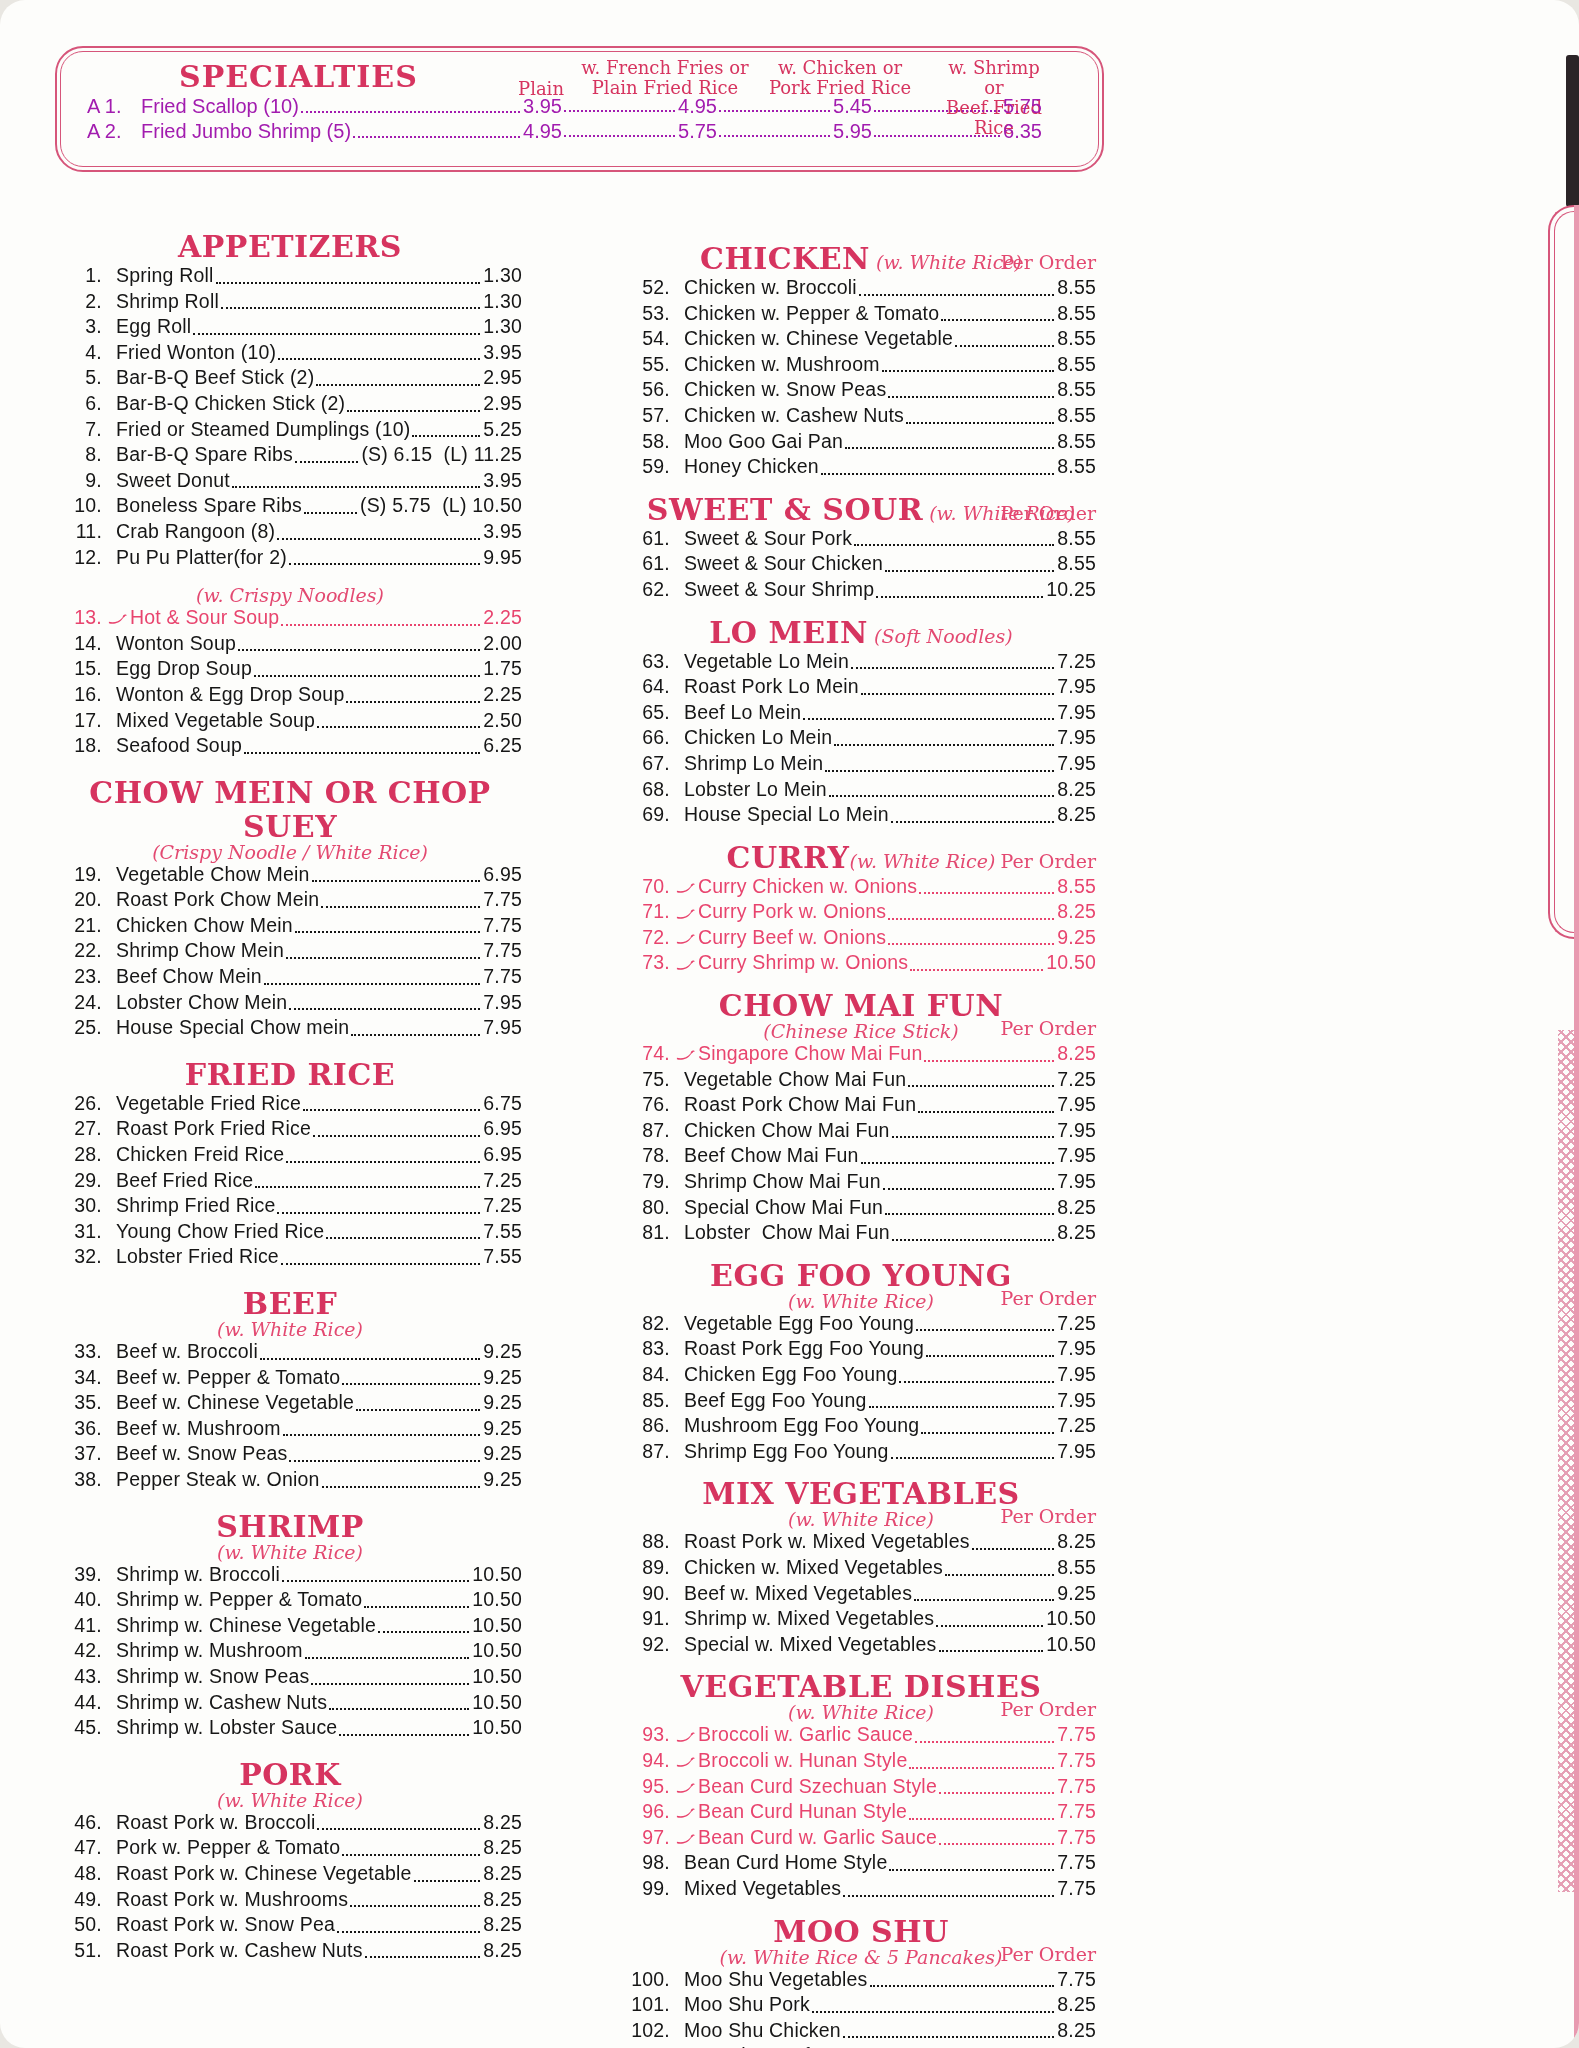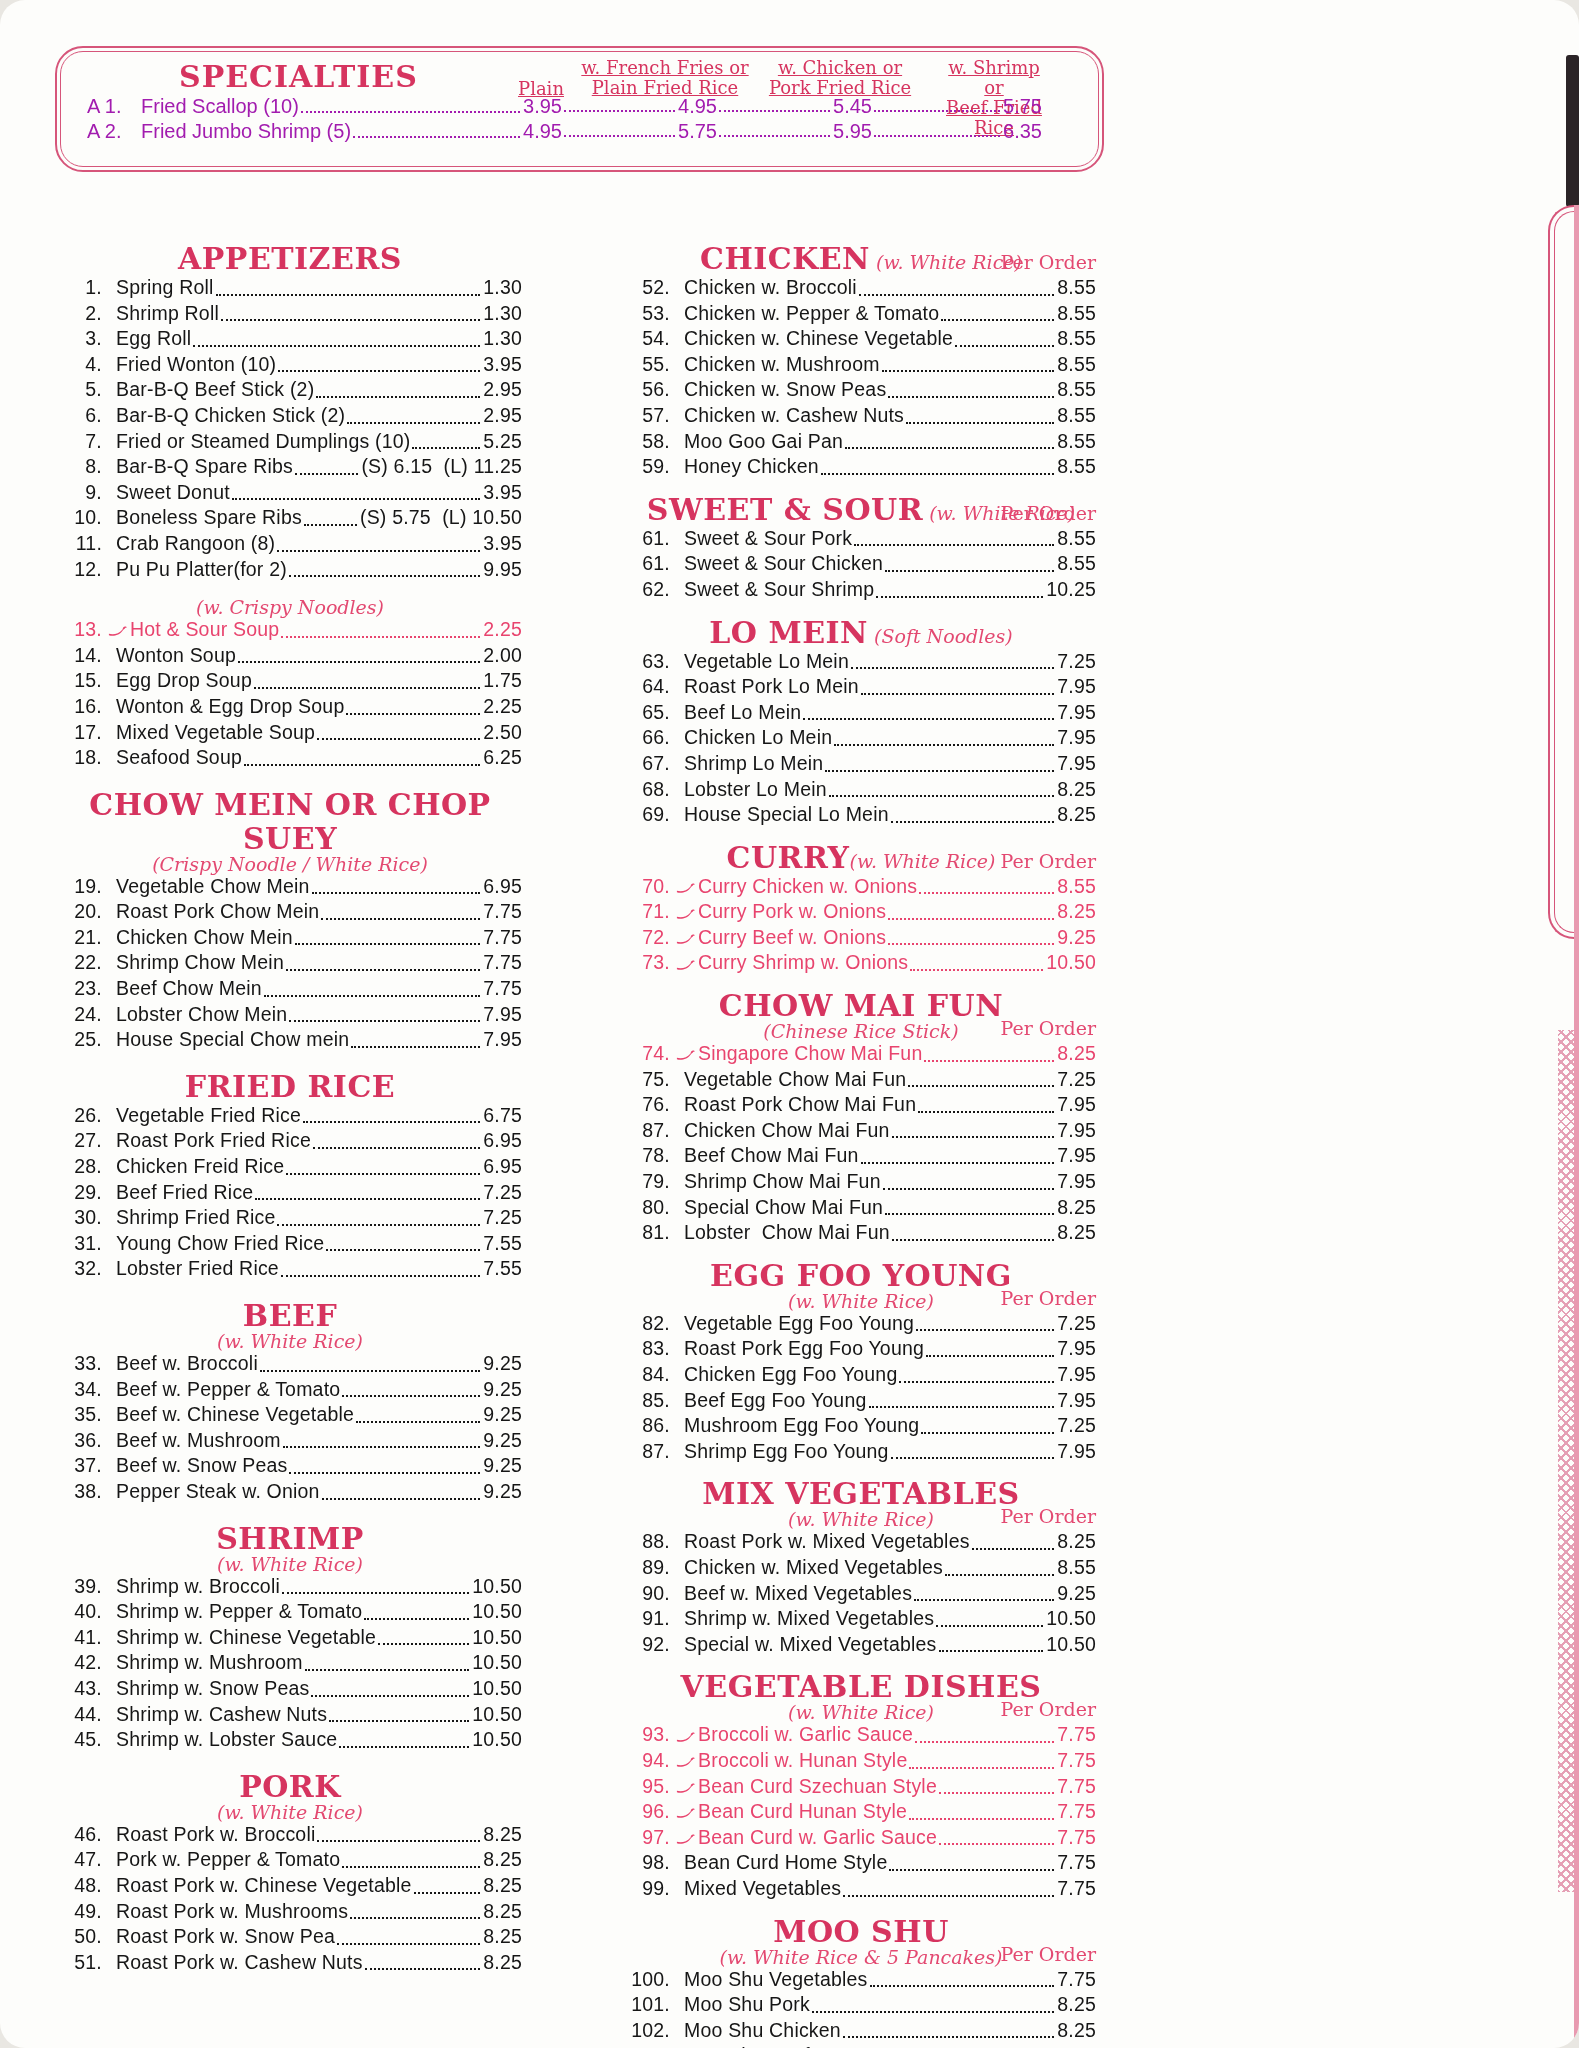--- a/index.html
+++ b/index.html
@@ -5,37 +5,37 @@
   html,body{margin:0;padding:0;background:#e9e7e2;}
   .page{position:relative;width:1579px;height:2048px;background:#fdfdfb;overflow:hidden;
         font-family:"Liberation Sans",sans-serif;border-radius:25px;}
   
   .spec-box{position:absolute;left:55px;top:46px;width:1045px;height:122px;
             border:2.5px solid #d6557a;border-radius:28px;}
   .spec-inner{position:absolute;inset:3px;border:1.5px solid #d6557a;border-radius:23px;}
   .spec-title{position:absolute;left:122px;top:12px;font:bold 30px/34px "DejaVu Serif",serif;
               color:#d6345f;letter-spacing:1px;}
   .sp-h{position:absolute;transform:translateX(-50%);text-align:center;
-        font:18px/20px "DejaVu Serif",serif;color:#d6345f;white-space:pre-line;text-decoration:underline;}
+        font:18px/20px "DejaVu Serif",serif;color:#d6345f;white-space:pre-line;}
   .sp-h.c1{left:484px;top:31px;}
   .sp-h.c2{left:608px;top:10px;}
   .sp-h.c3{left:783px;top:10px;}
   .sp-h.c4{left:937px;top:10px;}
   .spec-rows{position:absolute;left:30px;top:46px;width:955px;}
   .sp-row{display:flex;align-items:center;height:25px;font-size:20px;color:#a21caf;}
   .sp-row .num{flex:none;width:46px;margin-right:8px;}
   .sp-cell{flex:none;display:flex;align-items:baseline;}
   .sp-cell.w2{width:155px;}.sp-cell.w3{width:155px;}.sp-cell.w4{width:170px;}
   .sp-spacer{flex:none;width:480px;}
   
   .col{position:absolute;top:230px;}
   .col.left{left:58px;width:464px;}
   .col.right{left:626px;width:470px;}
   .section{margin-top:16px;}
-  .col .section:first-child{margin-top:12px;}
+  .col .section:first-child{margin-top:0;}
   .col.right .section{margin-top:12px;}
   .head-line,.sub-line{position:relative;text-align:center;}
   .sub-line{margin-top:-3px;}
   .h-title{font:bold 30px/34px "DejaVu Serif",serif;color:#d6345f;letter-spacing:.5px;}
   .h-sub{font:italic 19px/22px "DejaVu Serif",serif;color:#e34971;white-space:pre;}
   .per-order{position:absolute;right:0;bottom:3px;font:19px "DejaVu Serif",serif;color:#e34971;}
   .row{display:flex;align-items:baseline;height:25.6px;font-size:19.5px;color:#161616;
        letter-spacing:.2px;}
   .row .num{flex:none;width:44px;text-align:right;margin-right:14px;}
   .row.spicy{color:#e8446e;}

